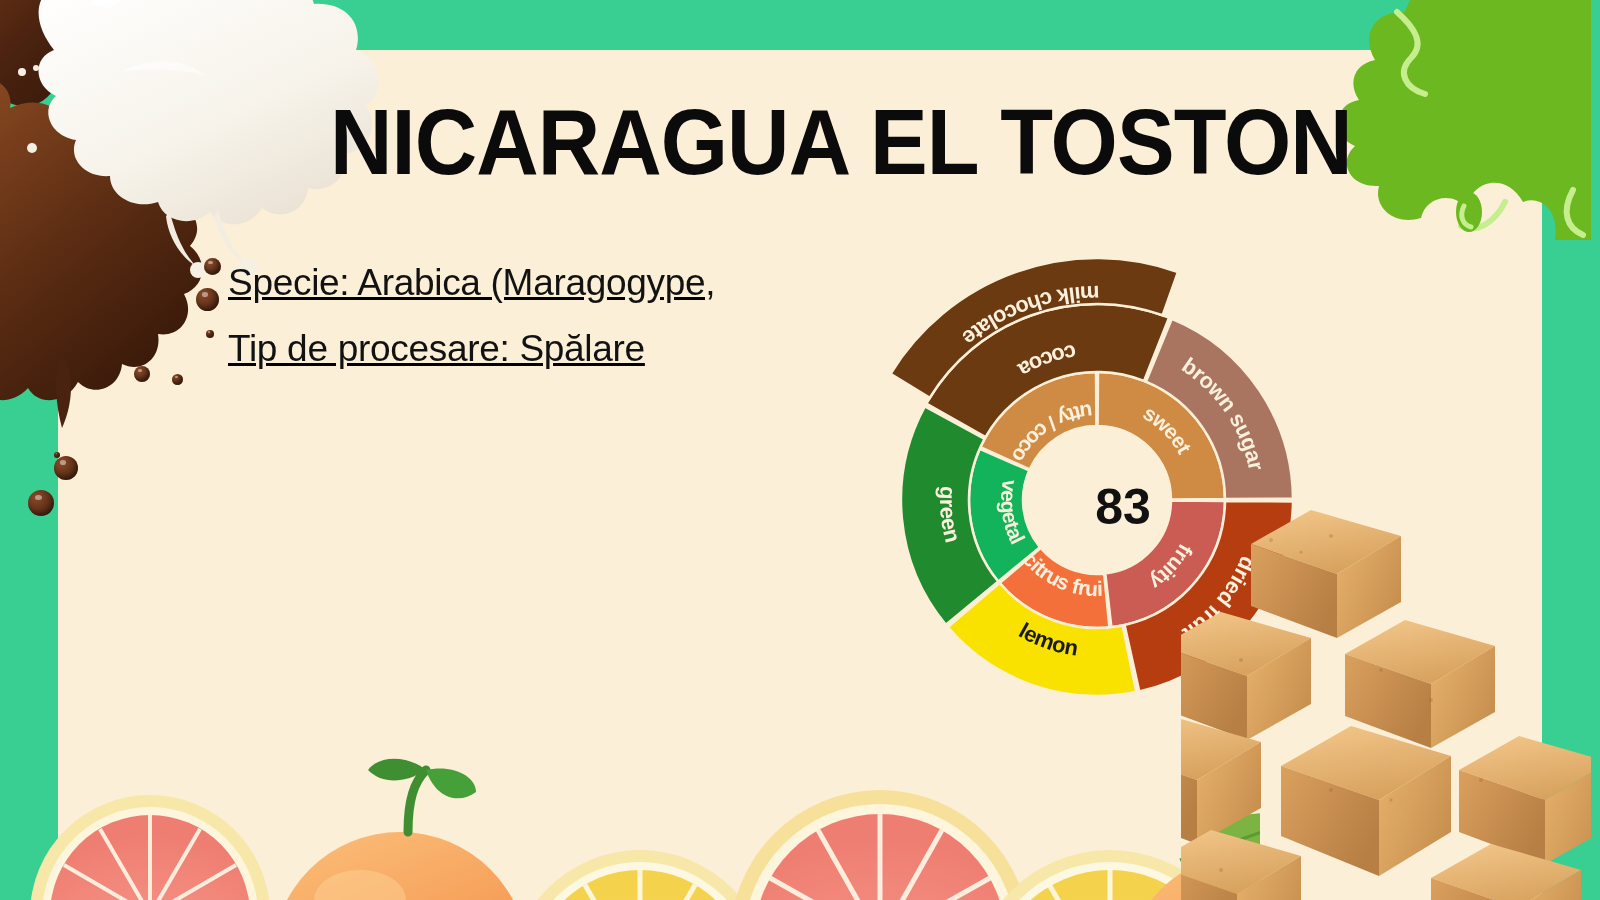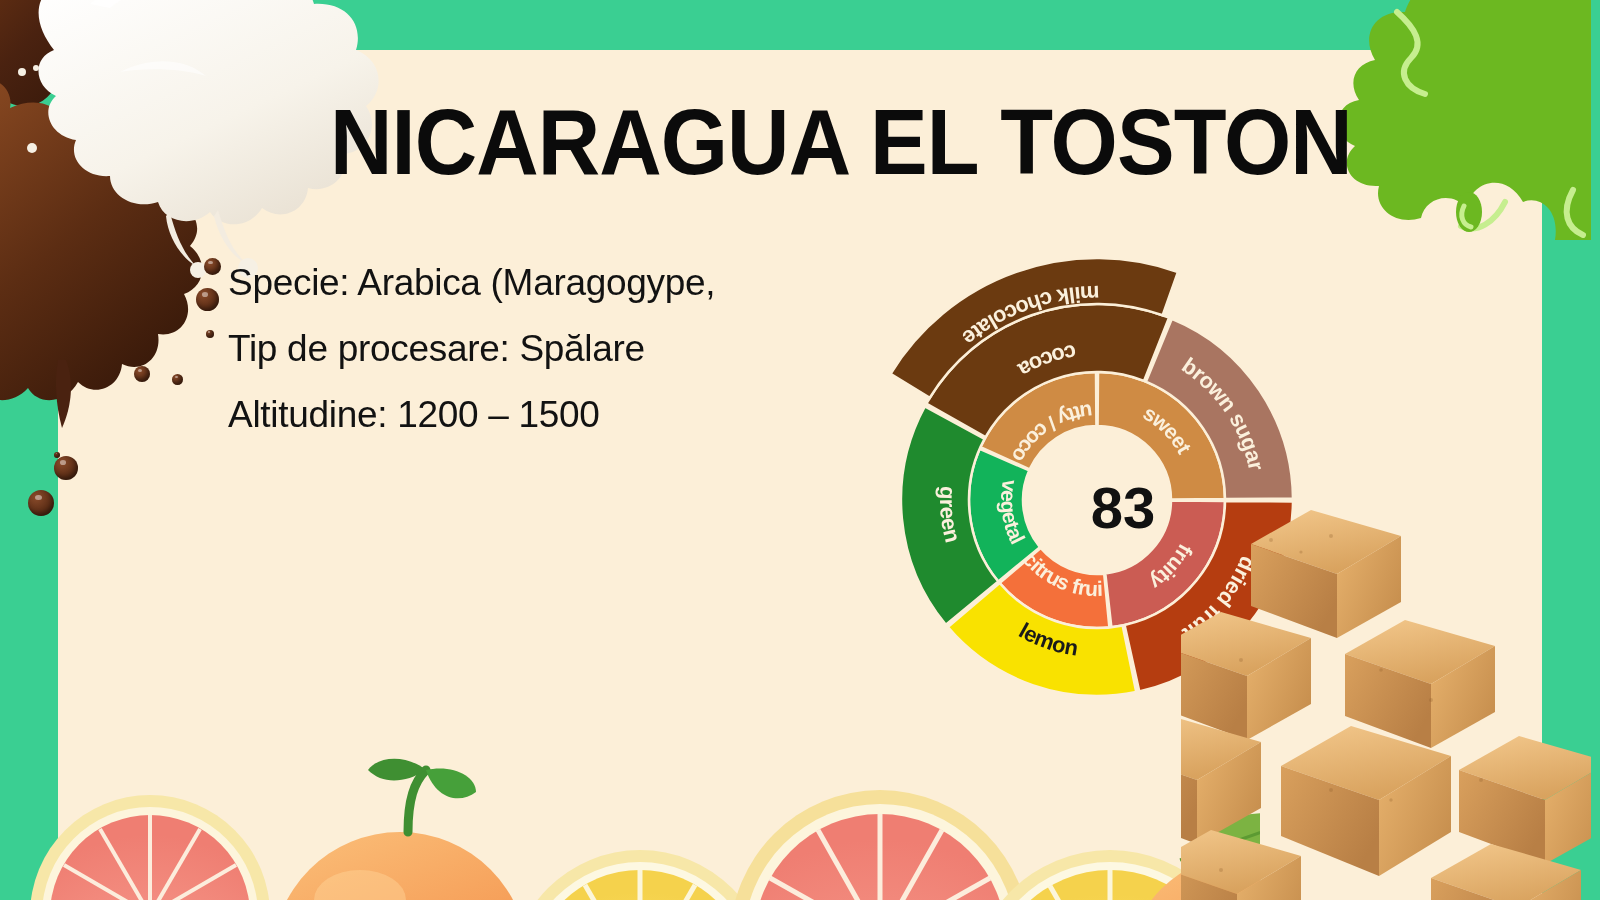--- a/index.html
+++ b/index.html
@@ -35,38 +35,38 @@
   .title{
     position:absolute;left:330px;top:96px;width:960px;
     font-family:"Liberation Sans", sans-serif;
     font-weight:700;font-size:93px;line-height:1;
     letter-spacing:-1px;color:#0b0b0b;
     transform:scaleX(.93);transform-origin:left center;
     white-space:nowrap;
   }
 
   
-  .facts{position:absolute;left:228px;top:250px;width:640px;}
+  .facts{position:absolute;left:228px;top:250px;width:640px;text-decoration:underline;}
   .fact{
     font-size:37px;line-height:1.79;color:#121212;
     font-family:"Liberation Sans", sans-serif;
     letter-spacing:-0.3px;white-space:pre-wrap;
   }
 
   
   .wheel{position:absolute;left:855px;top:248px;width:490px;height:510px;}
   .wheel svg{display:block;overflow:visible;}
   .seg-label{font-family:"Liberation Sans", sans-serif;font-weight:600;}
   .score{
     position:absolute;left:0;top:0;width:490px;height:510px;
     display:flex;align-items:center;justify-content:center;
     pointer-events:none;
   }
   .score span{
-    font-size:58px;font-weight:700;color:#111;
+    font-size:50px;font-weight:700;color:#111;
     font-family:"Liberation Sans", sans-serif;
     transform:translate(23px, 4px);
   }
 
   
   .citrus-strip{position:absolute;left:0;bottom:0;width:1260px;height:190px;}
 
   
   .sugar{position:absolute;right:0;bottom:0;width:410px;height:400px;}
 </style>
@@ -158,21 +158,20 @@
   <div class="drop" style="left:206px;top:330px;width:8px;height:8px;"></div>
   <div class="drop" style="left:54px;top:456px;width:24px;height:24px;"></div>
   <div class="drop" style="left:28px;top:490px;width:26px;height:26px;"></div>
   <div class="drop" style="left:54px;top:452px;width:6px;height:6px;"></div>
 
   <div class="title">NICARAGUA EL TOSTON</div>
 
   <div class="facts">
     <div class="fact">Specie: Arabica (Maragogype,</div>
     <div class="fact">Tip de procesare: Spălare</div>
-    <div class="fact">Altitudine: 1200 – 1500</div>
   </div>
 
   <div class="wheel">
     <svg id="wheel-svg" viewBox="0 0 490 510" width="490" height="510">
         <defs>
           <path id="tp0" d="M239.35612822090476 151.03461017746872 A101 101 0 0 0 150.8388862806641 208.51837922236217" fill="none"></path>
           <path id="tp1" d="M244.64387177909518 151.03461017746872 A101 101 0 0 1 342.9653898225313 249.35612822090476" fill="none"></path>
           <path id="tp2" d="M342.9653898225313 254.64387177909518 A101 101 0 0 1 255.18314541422524 352.1359309987548" fill="none"></path>
           <path id="tp3" d="M166.35547220031077 318.92462486978945 A101 101 0 0 0 249.92436866851236 352.6886507070459" fill="none"></path>
           <path id="tp4" d="M148.68816721636 213.348973331126 A101 101 0 0 0 162.9565761579062 314.8739783003996" fill="none"></path>

